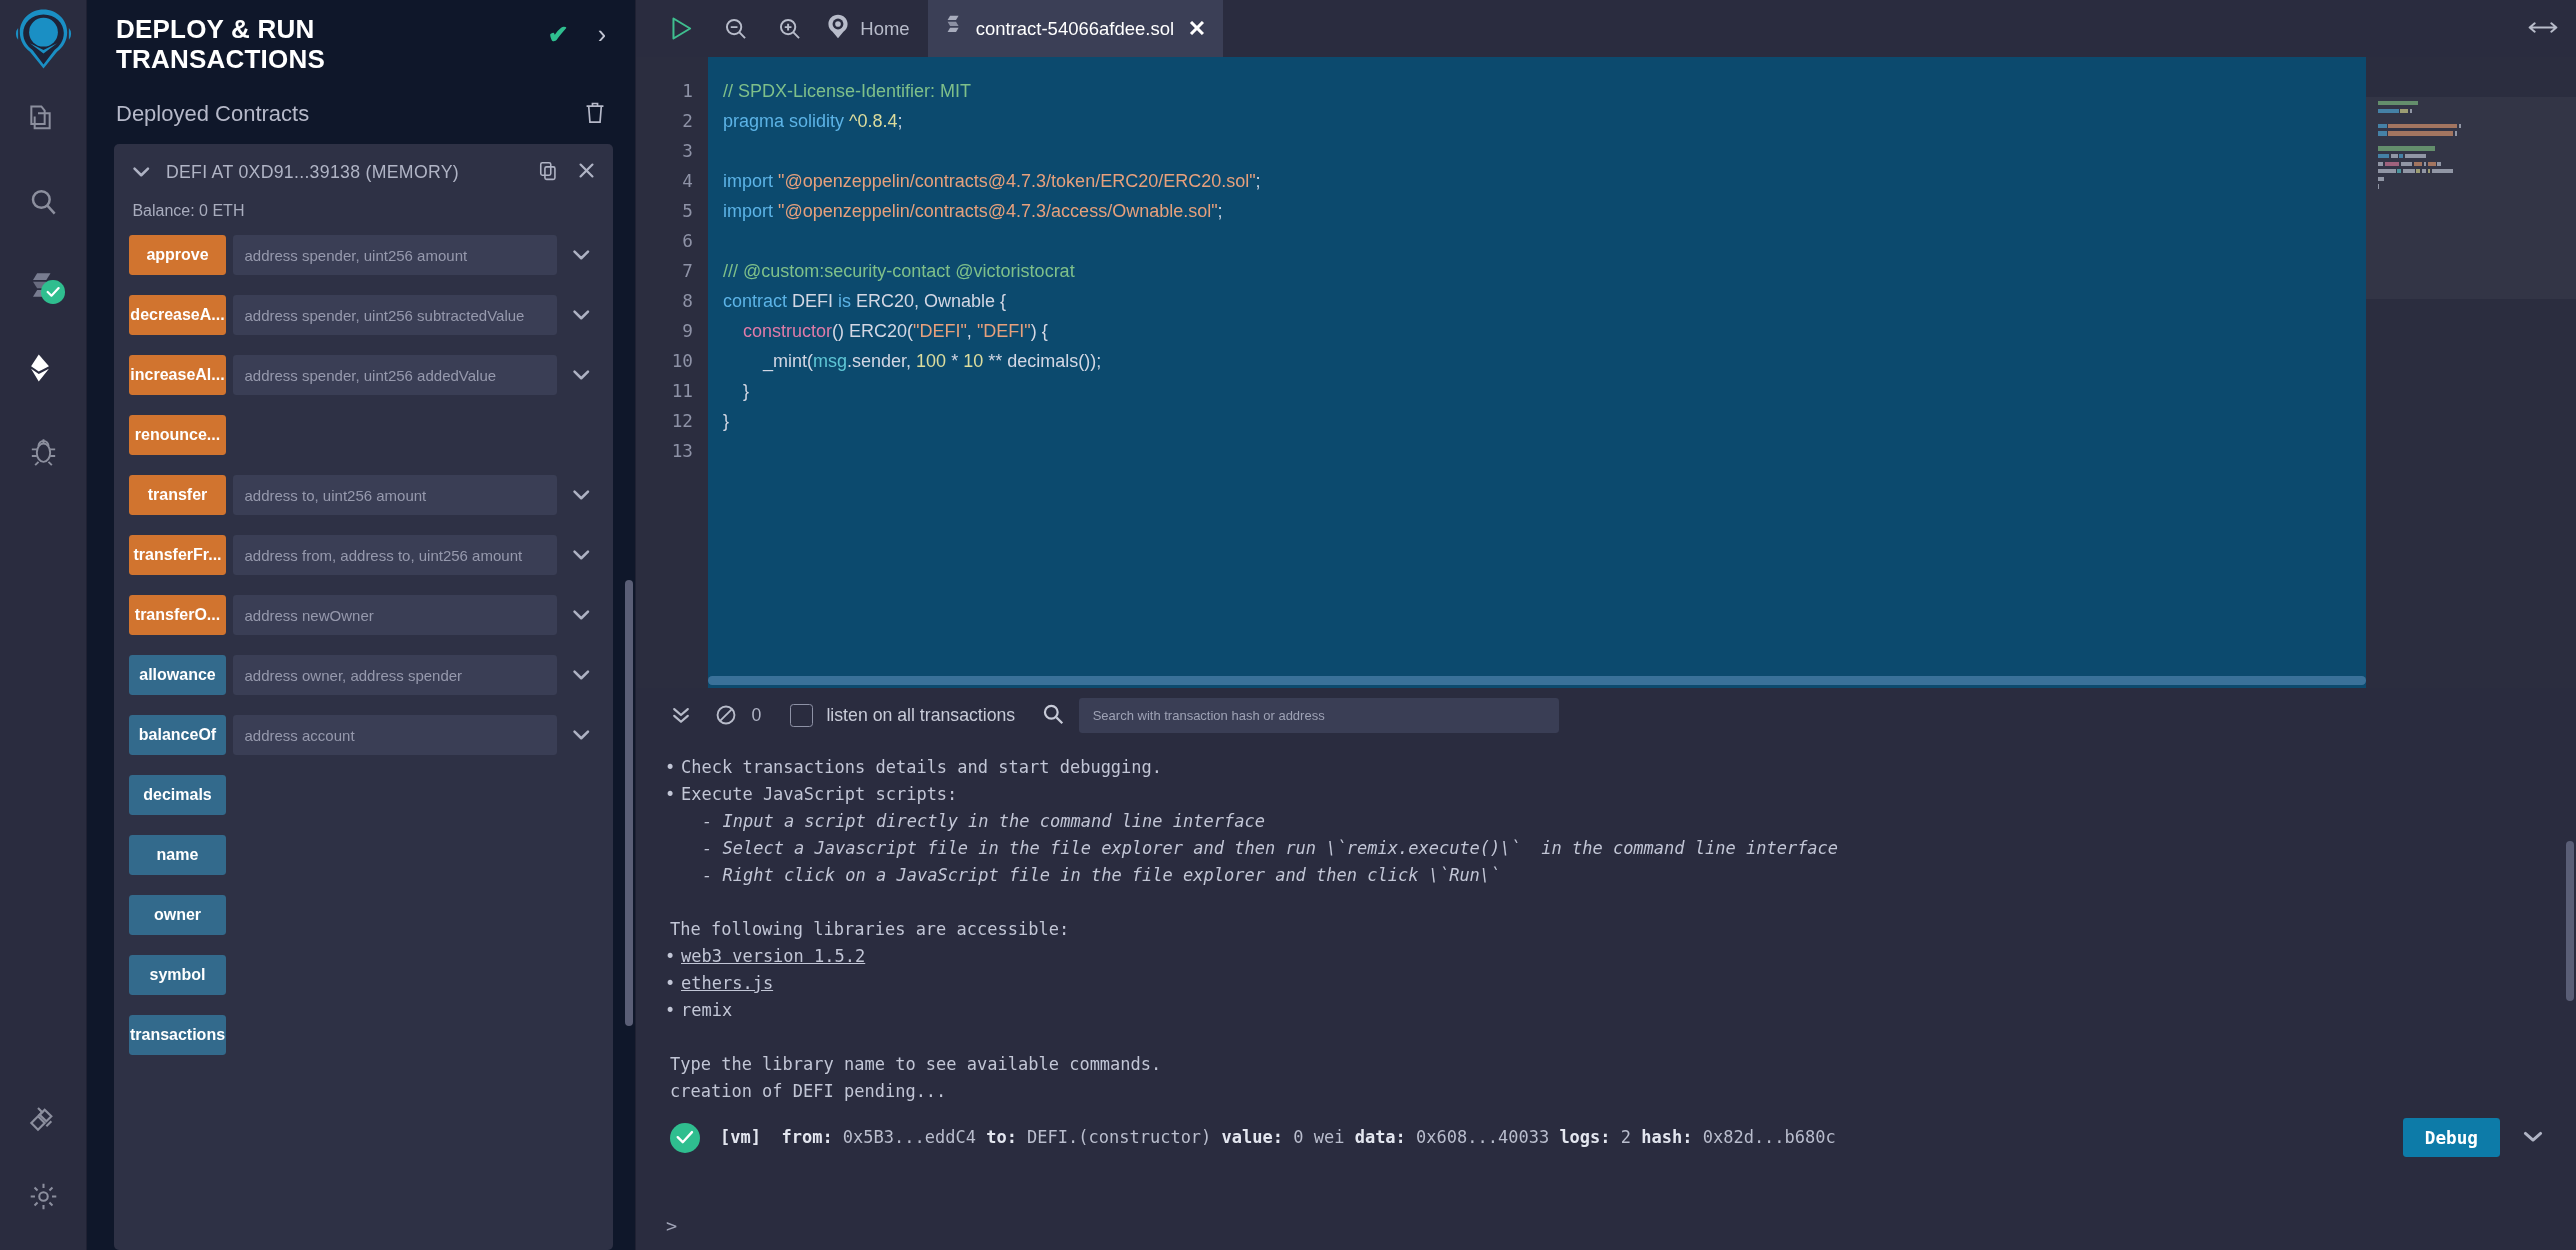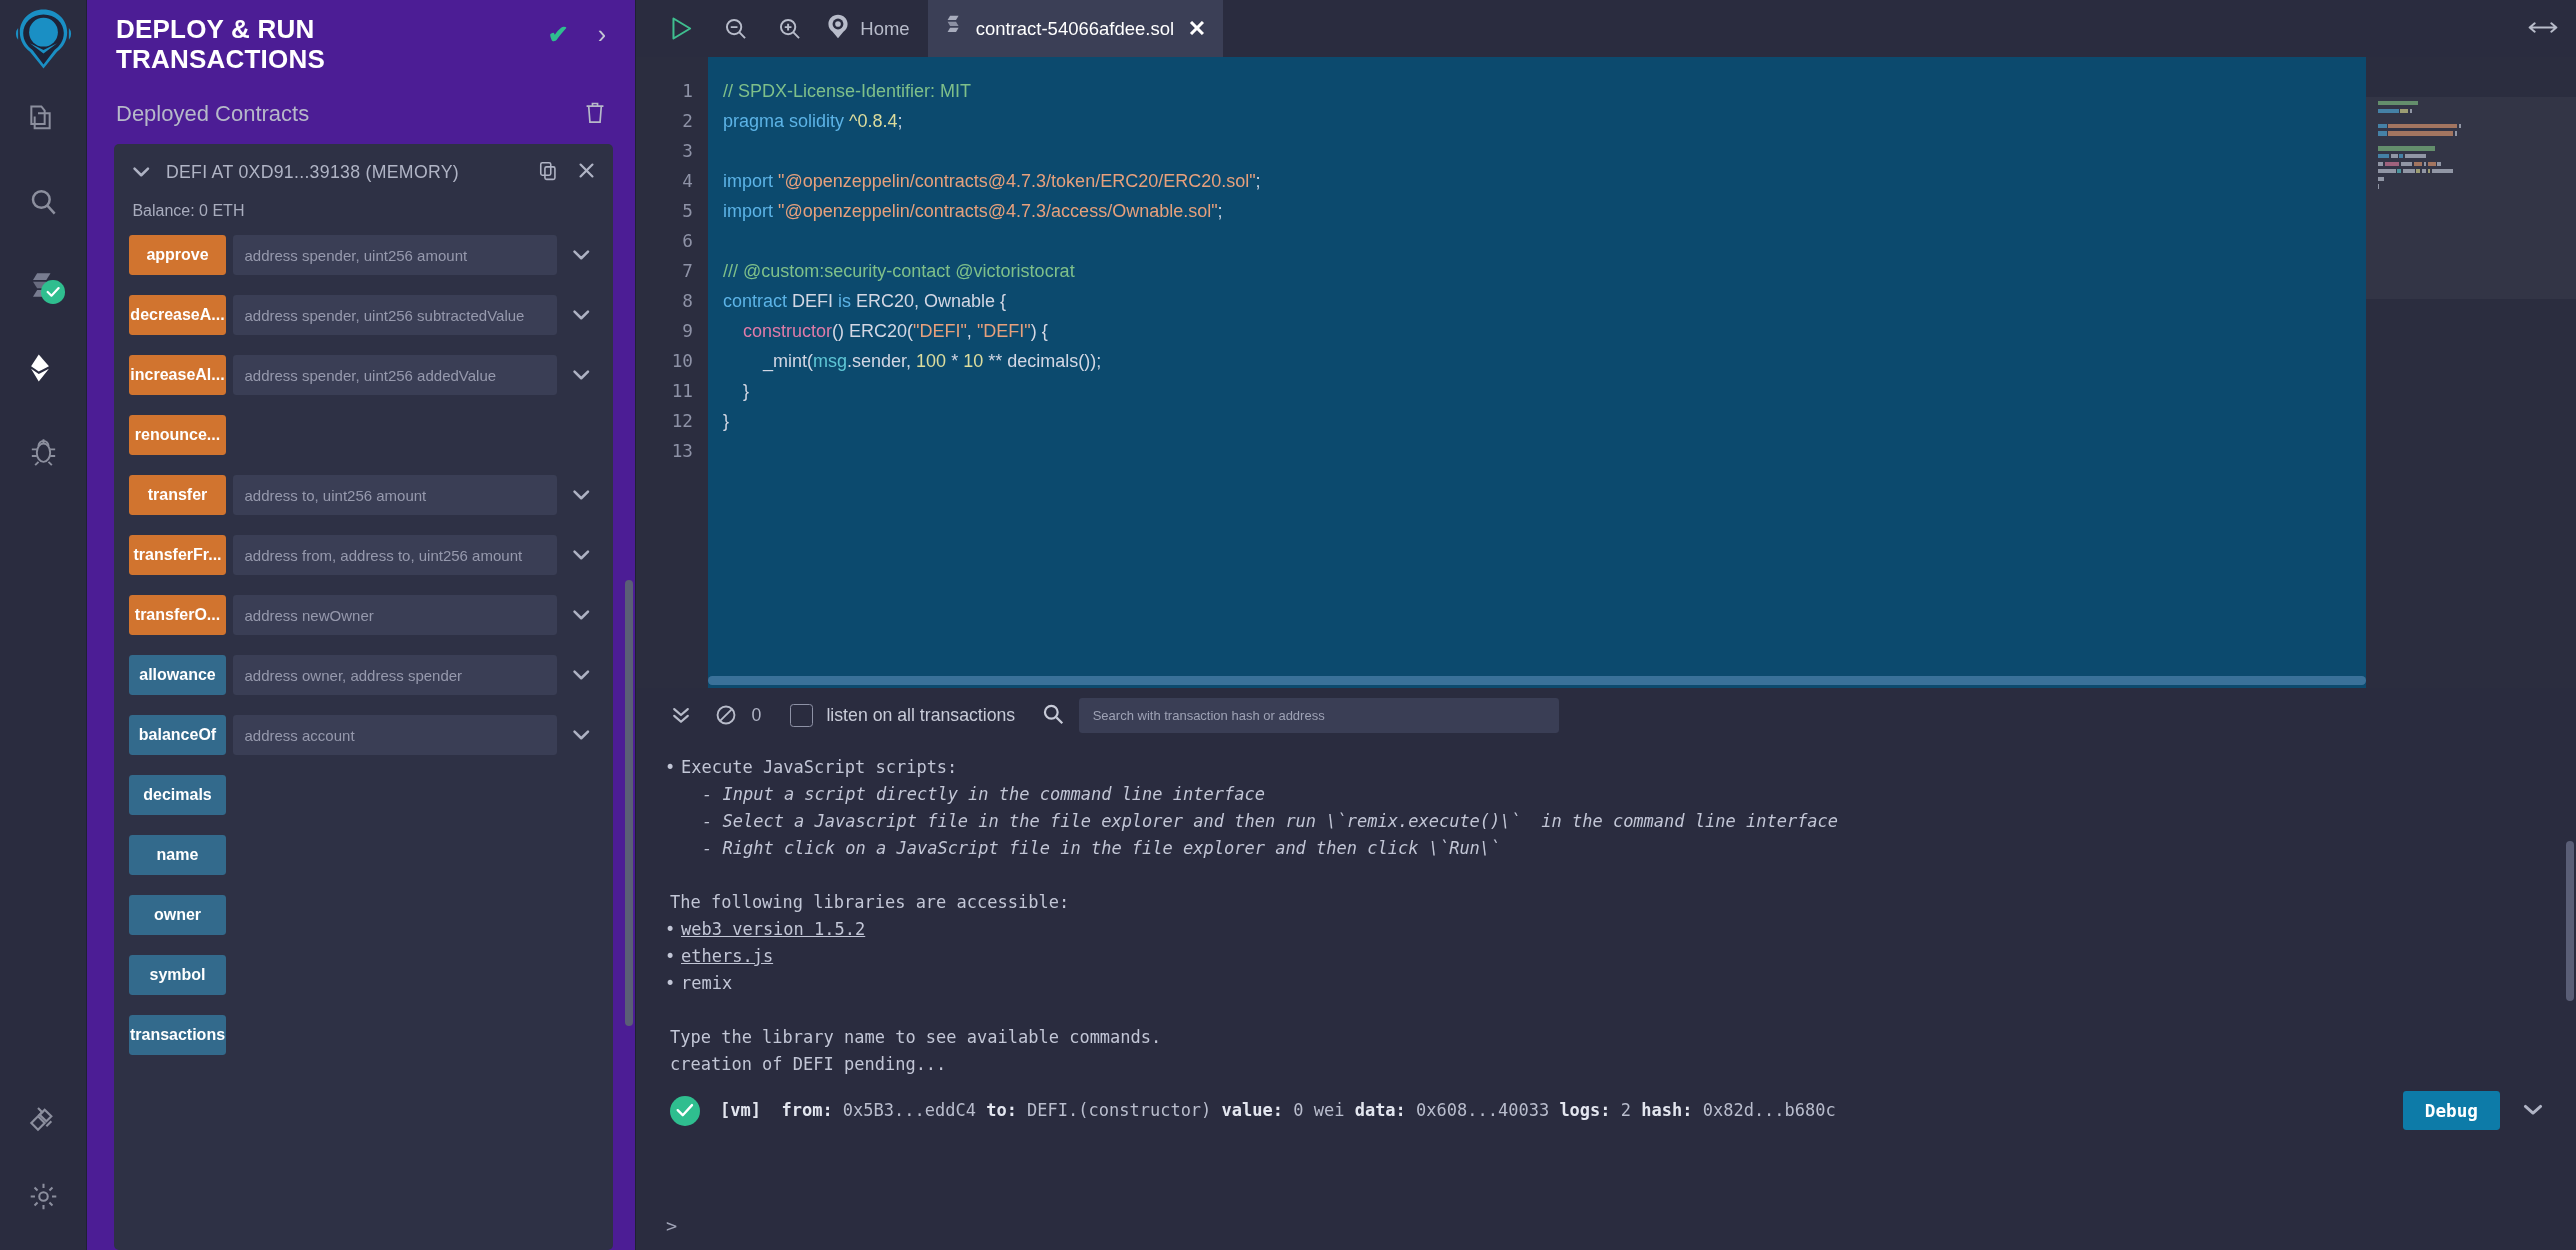--- a/index.html
+++ b/index.html
@@ -29,21 +29,21 @@
   .rail-bottom { margin-top: auto; display: flex; flex-direction: column; align-items: center; gap: 30px; padding-bottom: 29px; }
   .badge-check {
     position: absolute; right: 3.4px; bottom: 5px;
     width: 23.6px; height: 23.6px; border-radius: 50%;
     background: #2fbe8f; display: flex; align-items: center; justify-content: center;
   }
 
   
   .panel {
     width: 549px; flex: 0 0 549px; height: 100%;
-    background: #4c1d95; border-right: 0.8px solid #1f2133;
+    background: #0f172a; border-right: 0.8px solid #1f2133;
     display: flex; flex-direction: column; position: relative;
   }
   .panel-header {
     padding: 13.5px 29px 6.7px 29px; display: flex; align-items: flex-start;
   }
   .panel-title {
     color: #fff; font-size: 26px; font-weight: 700; line-height: 1.16;
     letter-spacing: 0.2px; max-width: 353px;
   }
   .panel-header-actions { margin-left: auto; display: flex; align-items: center; gap: 29px; padding-top: 8.4px; }
@@ -605,20 +605,21 @@
           <svg width="22" height="22" viewBox="0 0 26 26" fill="none" stroke="currentColor" stroke-width="2.6">
               <circle cx="11" cy="11" r="7.5"></circle>
               <path d="M17 17 l7 7"></path>
             </svg>
         </span>
         <input class="term-search" placeholder="Search with transaction hash or address" style="">
       </div>
 
       <div class="term-body">
         <div>
+            <div class="tline bullet">Check transactions details and start debugging.</div>
             <div class="tline bullet">Execute JavaScript scripts:</div>
             <div class="tline ital indent">- Input a script directly in the command line interface</div>
             <div class="tline ital indent">- Select a Javascript file in the file explorer and then run \`remix.execute()\`  in the command line interface</div>
             <div class="tline ital indent">- Right click on a JavaScript file in the file explorer and then click \`Run\`</div>
             <div class="tline">&nbsp;</div>
             <div class="tline">The following libraries are accessible:</div>
             <div class="tline bullet"><span class="tlink">web3 version 1.5.2</span></div>
             <div class="tline bullet"><span class="tlink">ethers.js</span></div>
             <div class="tline bullet">remix</div>
             <div class="tline">&nbsp;</div>

